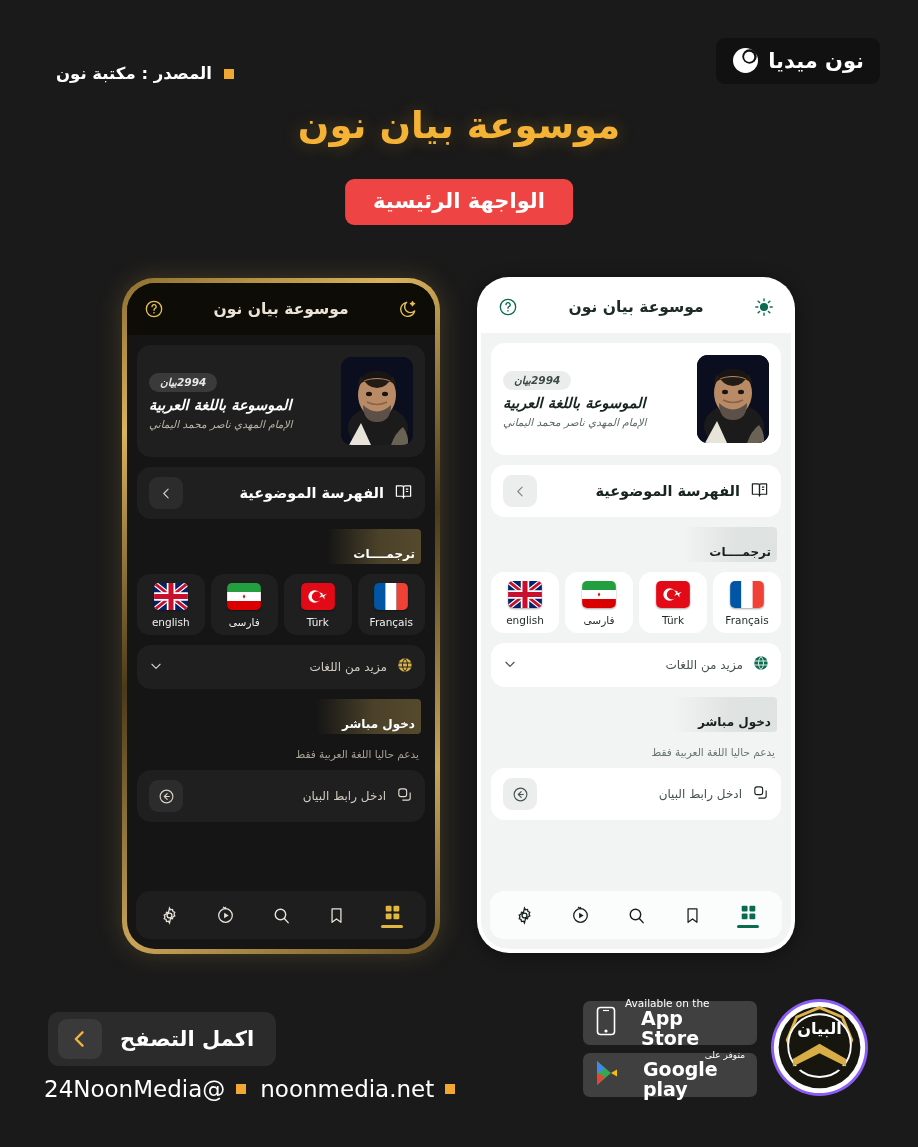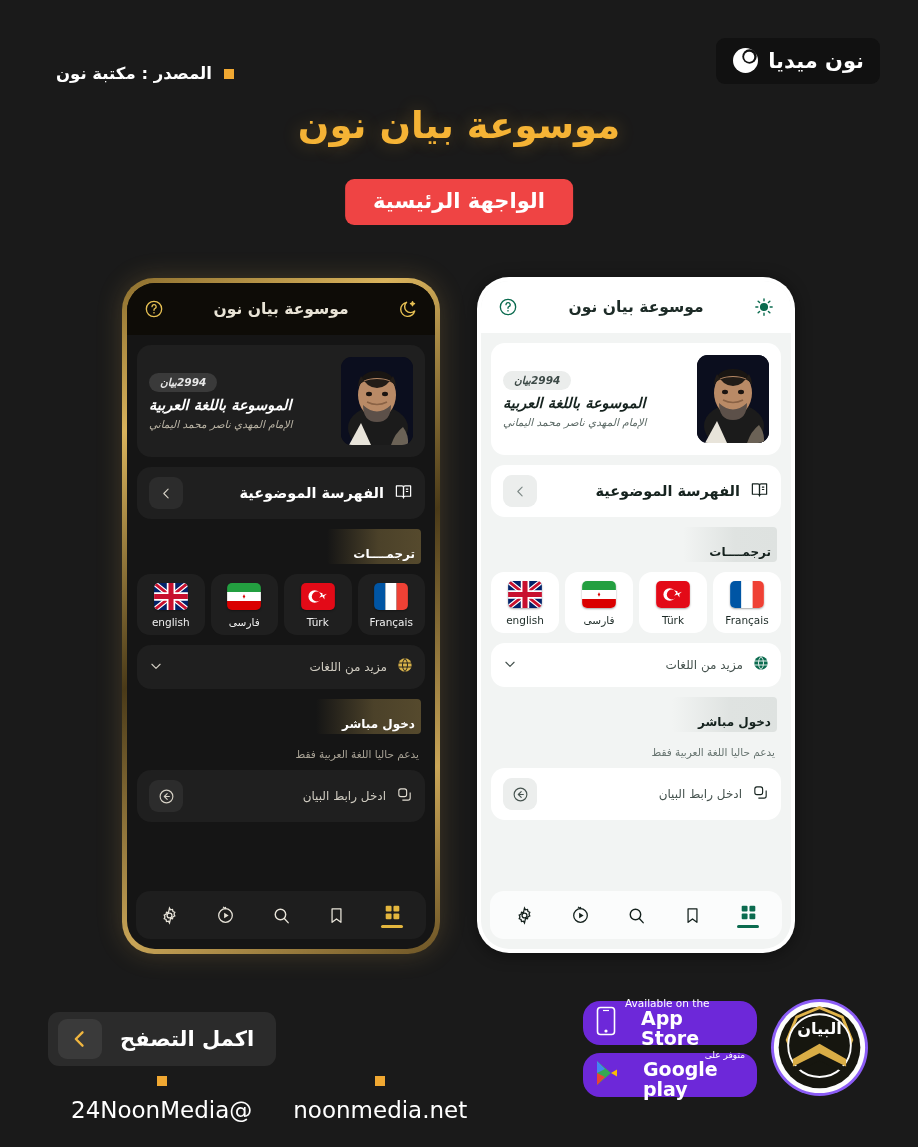--- a/index.html
+++ b/index.html
@@ -162,26 +162,26 @@
     display: flex; flex-direction: row; align-items: center; gap: 18px;
     direction: rtl;
   }
   .cta-label { color: #ffffff; font-size: 21px; font-weight: 700; }
   .cta-chevron { width: 44px; height: 40px; border-radius: 9px; background: #3a3a3a; display: flex; align-items: center; justify-content: center; }
 
   .foot-links {
     position: absolute; left: 44px; top: 1076px;
     display: flex; flex-direction: row; align-items: center; gap: 14px;
   }
-  .foot-item { display: flex; flex-direction: column; align-items: center; gap: 11px; margin-left: 27px; }
+  .foot-item { display: flex; flex-direction: row; align-items: center; gap: 11px; }
   .foot-text { color: #ffffff; font-size: 23px; font-weight: 400; }
 
   .stores { position: absolute; left: 583px; top: 1001px; display: flex; flex-direction: column; gap: 8px; }
   .store-badge {
-    width: 174px; height: 44px; background: #6d28d9; border-radius: 17px;
+    width: 174px; height: 44px; background: #404040; border-radius: 7px;
     display: flex; flex-direction: row; align-items: center; gap: 8px; padding: 0 12px;
     direction: ltr;
   }
   .store-t1 { color: #fff; font-size: 10.5px; line-height: 1.05; }
   .store-t2 { color: #fff; font-size: 19px; font-weight: 700; line-height: 1.05; margin-left: 16px; }
   .store-ar { color: #fff; font-size: 9px; text-align: right; }
 
   .brand-circle {
     position: absolute; left: 771px; top: 999px; width: 97px; height: 97px;
     border-radius: 50%; background: #8b5cf6;

